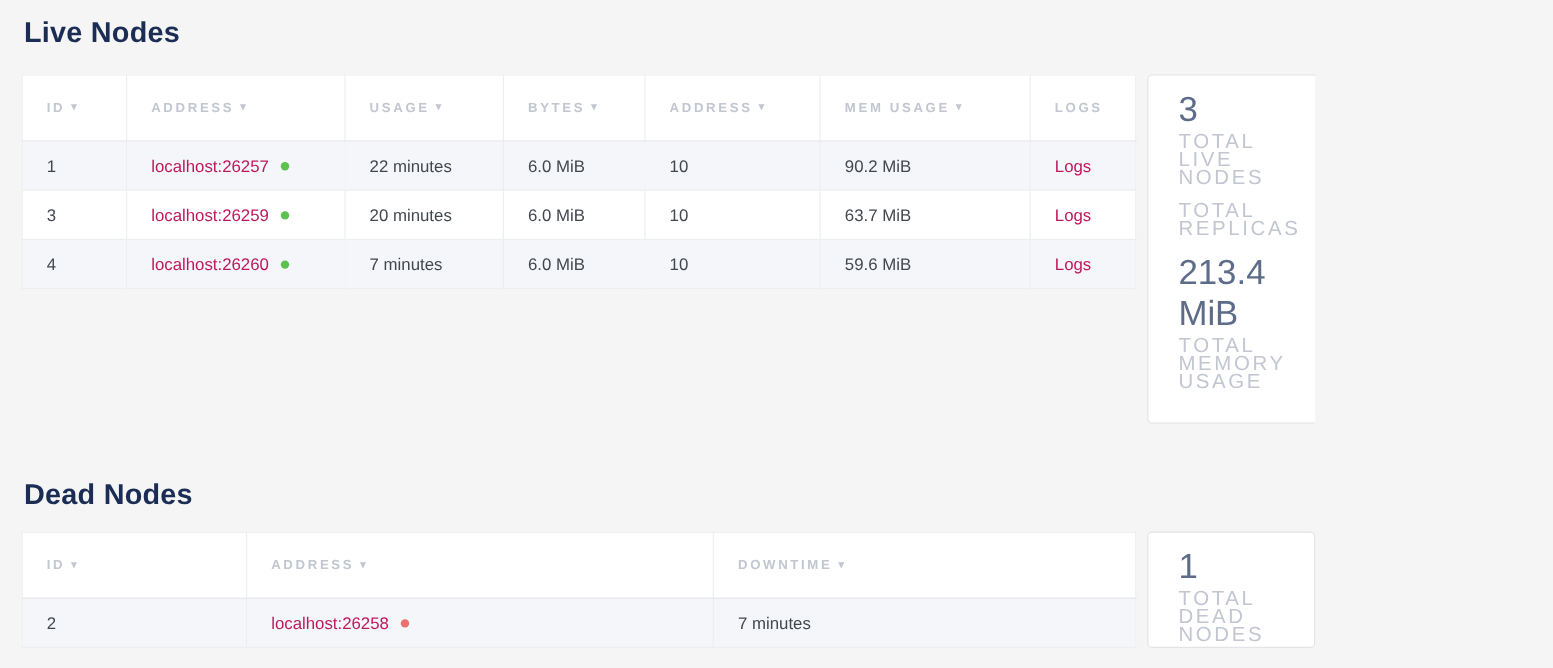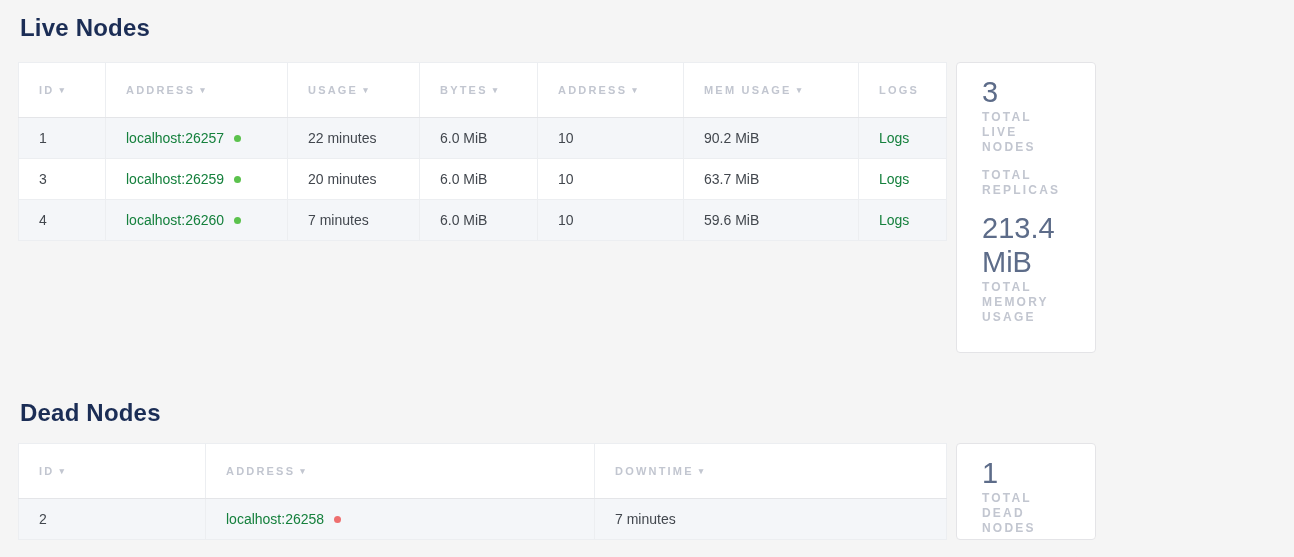--- a/index.html
+++ b/index.html
@@ -68,21 +68,21 @@
   table.nodes tbody tr:nth-child(odd) { background: #f4f6f9; }
   table.nodes tbody tr:nth-child(even) { background: #ffffff; }
   .sort-arrow {
     font-size: 9px;
     color: #c2c6d0;
     margin-left: 5px;
     position: relative;
     top: -1px;
   }
   a.cell-link {
-    color: #15803d;
+    color: #be185d;
     text-decoration: none;
     cursor: pointer;
     font-size: 14px;
   }
   .status-dot {
     display: inline-block;
     width: 7px;
     height: 7px;
     border-radius: 50%;
     margin-left: 10px;
@@ -103,23 +103,23 @@
   .summary-panel.live-summary { height: 291px; }
   .summary-panel.dead-summary { height: 97px; }
   .stat { margin-bottom: 13px; }
   .stat-value {
     font-size: 29px;
     line-height: 34px;
     font-weight: 400;
     color: #5d6c89;
   }
   .stat-label {
-    font-size: 12px;
+    font-size: 17px;
     line-height: 15px;
-    font-weight: 700;
+    font-weight: 400;
     letter-spacing: 2.2px;
     color: #c2c6d0;
     margin-top: 1px;
   }
 </style>
 </head>
 <body>
 
 <div class="page">
 

